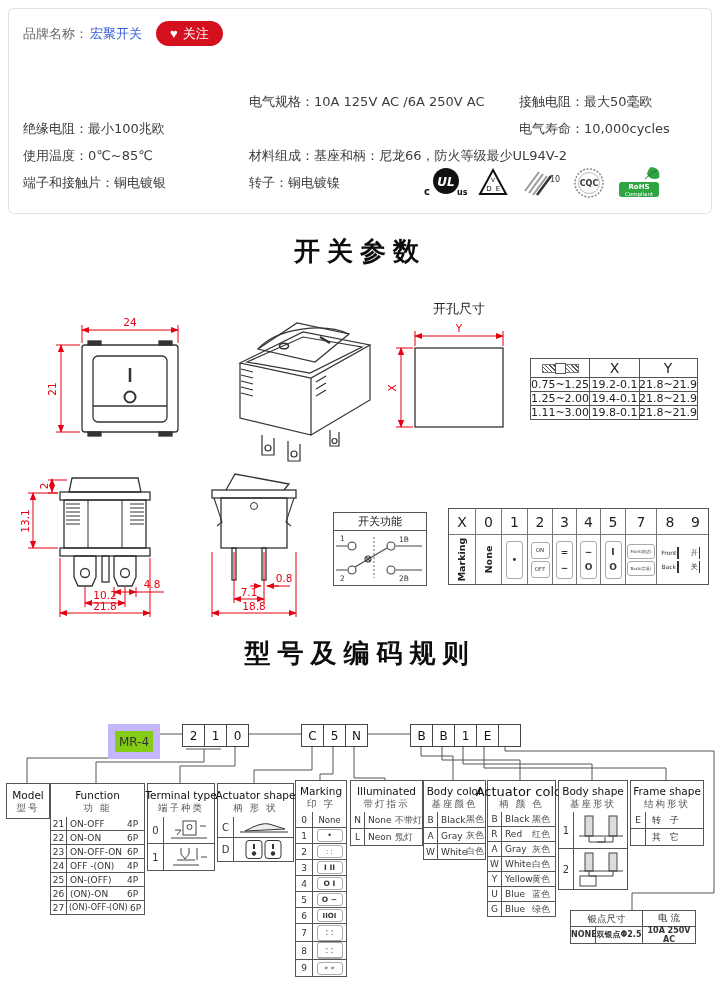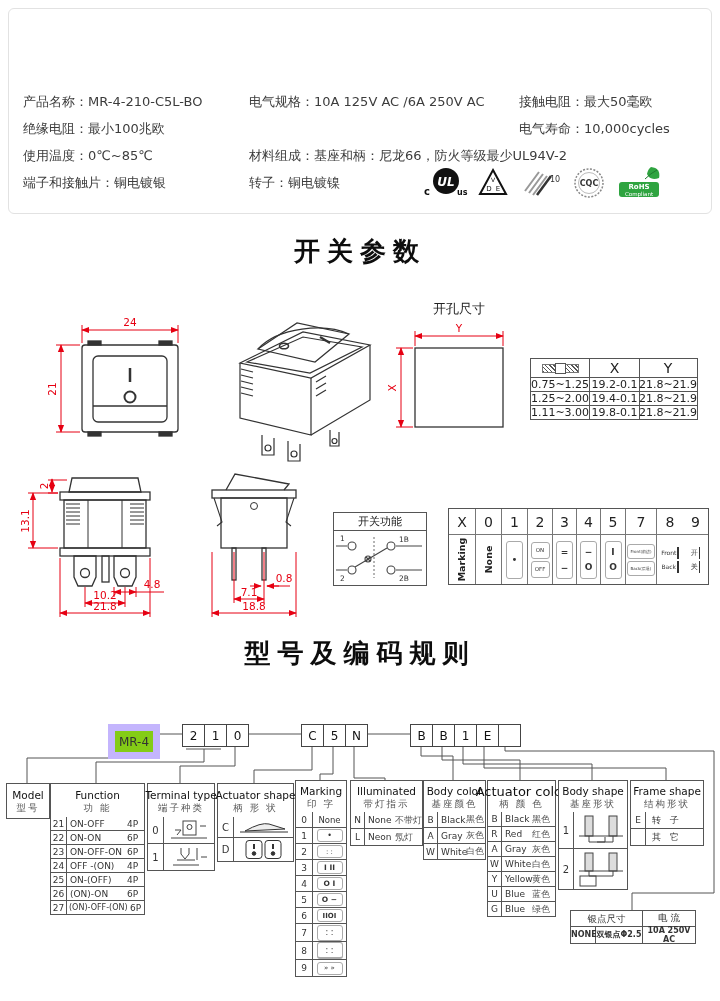--- a/index.html
+++ b/index.html
@@ -56,22 +56,29 @@
   .cb{width:21px;height:21px;border:1px solid #444;margin-left:-1px;display:flex;align-items:center;justify-content:center;
       font-size:12px;color:#111;background:#fff}
   .mr4{position:absolute;left:108px;top:724px;width:38px;height:21px;border:7px solid #c4b5fd;display:flex;
        align-items:center;justify-content:center;font-size:12px;background:#84cc16}
   .f9{font-size:9px}.f10{font-size:10px}
 </style>
 </head>
 <body>
 
 <div class="abs card">
-
-  <div class="abs field" style="left:14px;top:84px"><span>产品名称：</span><span>MR-4-210-C5L-BO</span></div>
+  <div class="abs brandrow">
+    <span>品牌名称：</span>
+    <a class="brandlink">宏聚开关</a>
+    <button class="followbtn">
+      <span>♥</span>
+      <span>关注</span>
+    </button>
+  </div>
+
   <div class="abs field" style="left:240px;top:84px"><span>电气规格：</span><span>10A 125V AC /6A 250V AC</span></div>
   <div class="abs field" style="left:510px;top:84px"><span>接触电阻：</span><span>最大50毫欧</span></div>
   <div class="abs field" style="left:14px;top:111px"><span>绝缘电阻：</span><span>最小100兆欧</span></div>
   <div class="abs field" style="left:510px;top:111px"><span>电气寿命：</span><span>10,000cycles</span></div>
   <div class="abs field" style="left:14px;top:138px"><span>使用温度：</span><span>0℃~85℃</span></div>
   <div class="abs field" style="left:240px;top:138px"><span>材料组成：</span><span>基座和柄：尼龙66，防火等级最少UL94V-2</span></div>
   <div class="abs field" style="left:14px;top:165px"><span>端子和接触片：</span><span>铜电镀银</span></div>
   <div class="abs field" style="left:240px;top:165px"><span>转子：</span><span>铜电镀镍</span></div>
 
   <div class="abs" style="left:412px;top:156px;display:flex;align-items:center;gap:11px">

